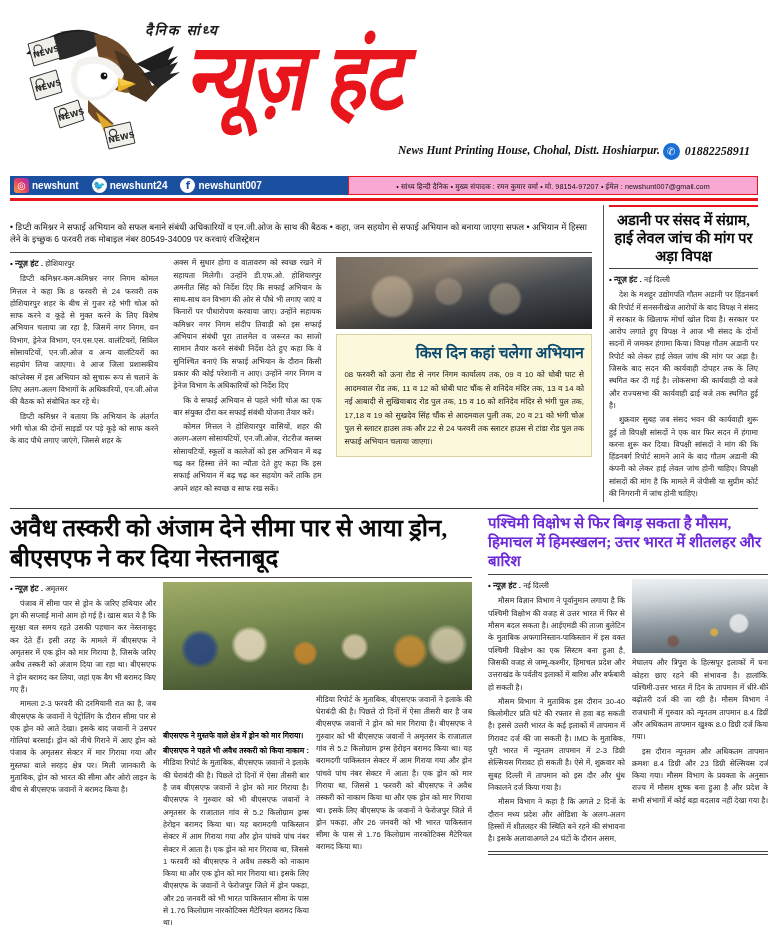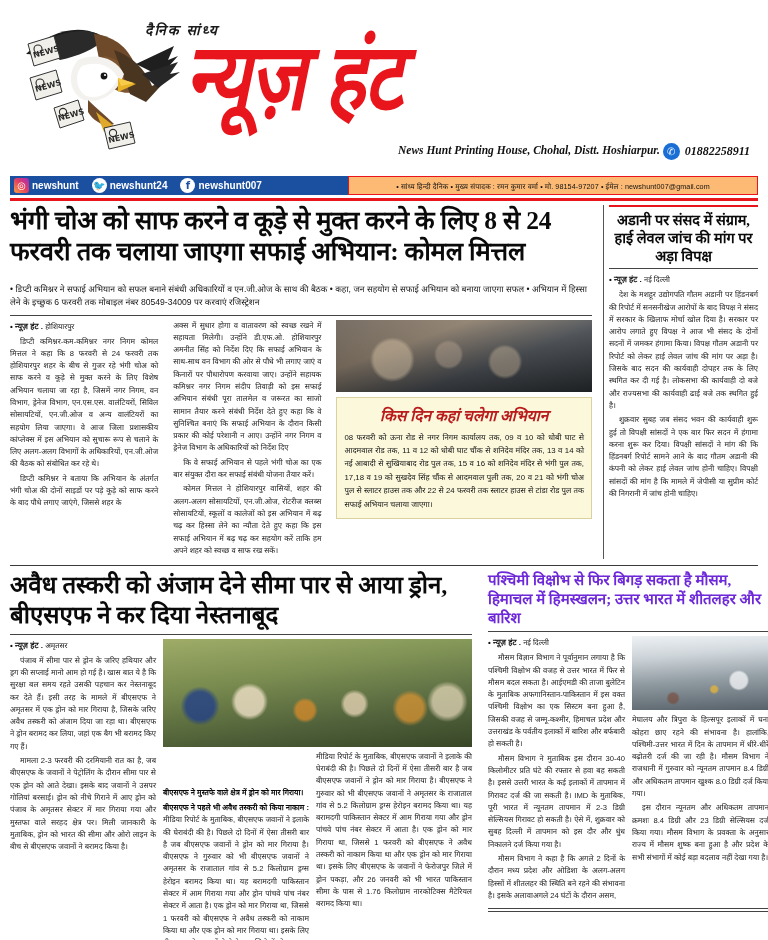--- a/index.html
+++ b/index.html
@@ -122,21 +122,21 @@
   .ic-twit  { background: #ffffff; color: #111; border-radius: 50%; }
   .ic-fb    { background: #ffffff; color: #1b4fa0; border-radius: 50%; font-weight: bold; }
   .sb-label {
     color: #fff; font-family: "Liberation Sans", sans-serif;
     font-size: 10px; font-weight: bold;
   }
   .social-right {
     flex: 1;
     border: 1.4px solid #e8161c;
     display: flex; align-items: center; justify-content: center;
-    background: #fdba74;
+    background: #f9a8d4;
   }
   .sr-text {
     font-family: "Liberation Sans", sans-serif;
     font-size: 7.2px; color: #111; letter-spacing: 0.1px;
   }
 
   .rule-thick { height: 2.5px; background: #e8161c; margin-top: 3px; }
 
   
   .top-section { display: flex; margin-top: 4px; }
@@ -204,24 +204,23 @@
   
   .yellow-box {
     background: #fcf8dc;
     border: 1px solid #d9d2a0;
     padding: 6px 7px 7px 7px;
   }
   .yb-title {
     font-family: "Liberation Serif", serif;
     font-weight: bold;
     font-size: 15.5px;
-    text-align: center;
-    color: #b91c1c;
+    text-align: right;
+    color: #0c4a6e;
     margin-bottom: 5px;
-    font-style: italic;
   }
   .yb-body {
     font-family: "Liberation Sans", sans-serif;
     font-size: 7.8px;
     line-height: 1.72;
     text-align: justify;
     color: #141414;
   }
 
   h2.side {
@@ -372,21 +371,20 @@
     <div class="social-right">
       <span class="sr-text">• सांध्य हिन्दी दैनिक • मुख्य संपादक : रमन कुमार वर्मा • मो. 98154-97207 • ईमेल : newshunt007@gmail.com</span>
     </div>
   </div>
 
   <div class="rule-thick"></div>
 
   <div class="top-section">
 
     <div class="top-left">
-      <h1 class="lead">भंगी चोअ को साफ करने व कूड़े से मुक्त करने के लिए 8 से 24 फरवरी तक चलाया जाएगा सफाई अभियान: कोमल मित्तल</h1>
       <div class="lead-subs">• डिप्टी कमिश्नर ने सफाई अभियान को सफल बनाने संबंधी अधिकारियों व एन.जी.ओज के साथ की बैठक • कहा, जन सहयोग से सफाई अभियान को बनाया जाएगा सफल • अभियान में हिस्सा लेने के इच्छुक  6 फरवरी तक मोबाइल नंबर 80549-34009 पर करवाएं रजिस्ट्रेशन</div>
       <div class="hr-thin"></div>
 
       <div class="cols-3">
 
         <div class="col-a">
           <div class="byline">
             <span>• न्यूज़ हंट .</span>
             <span class="loc">होशियारपुर</span>
           </div>

